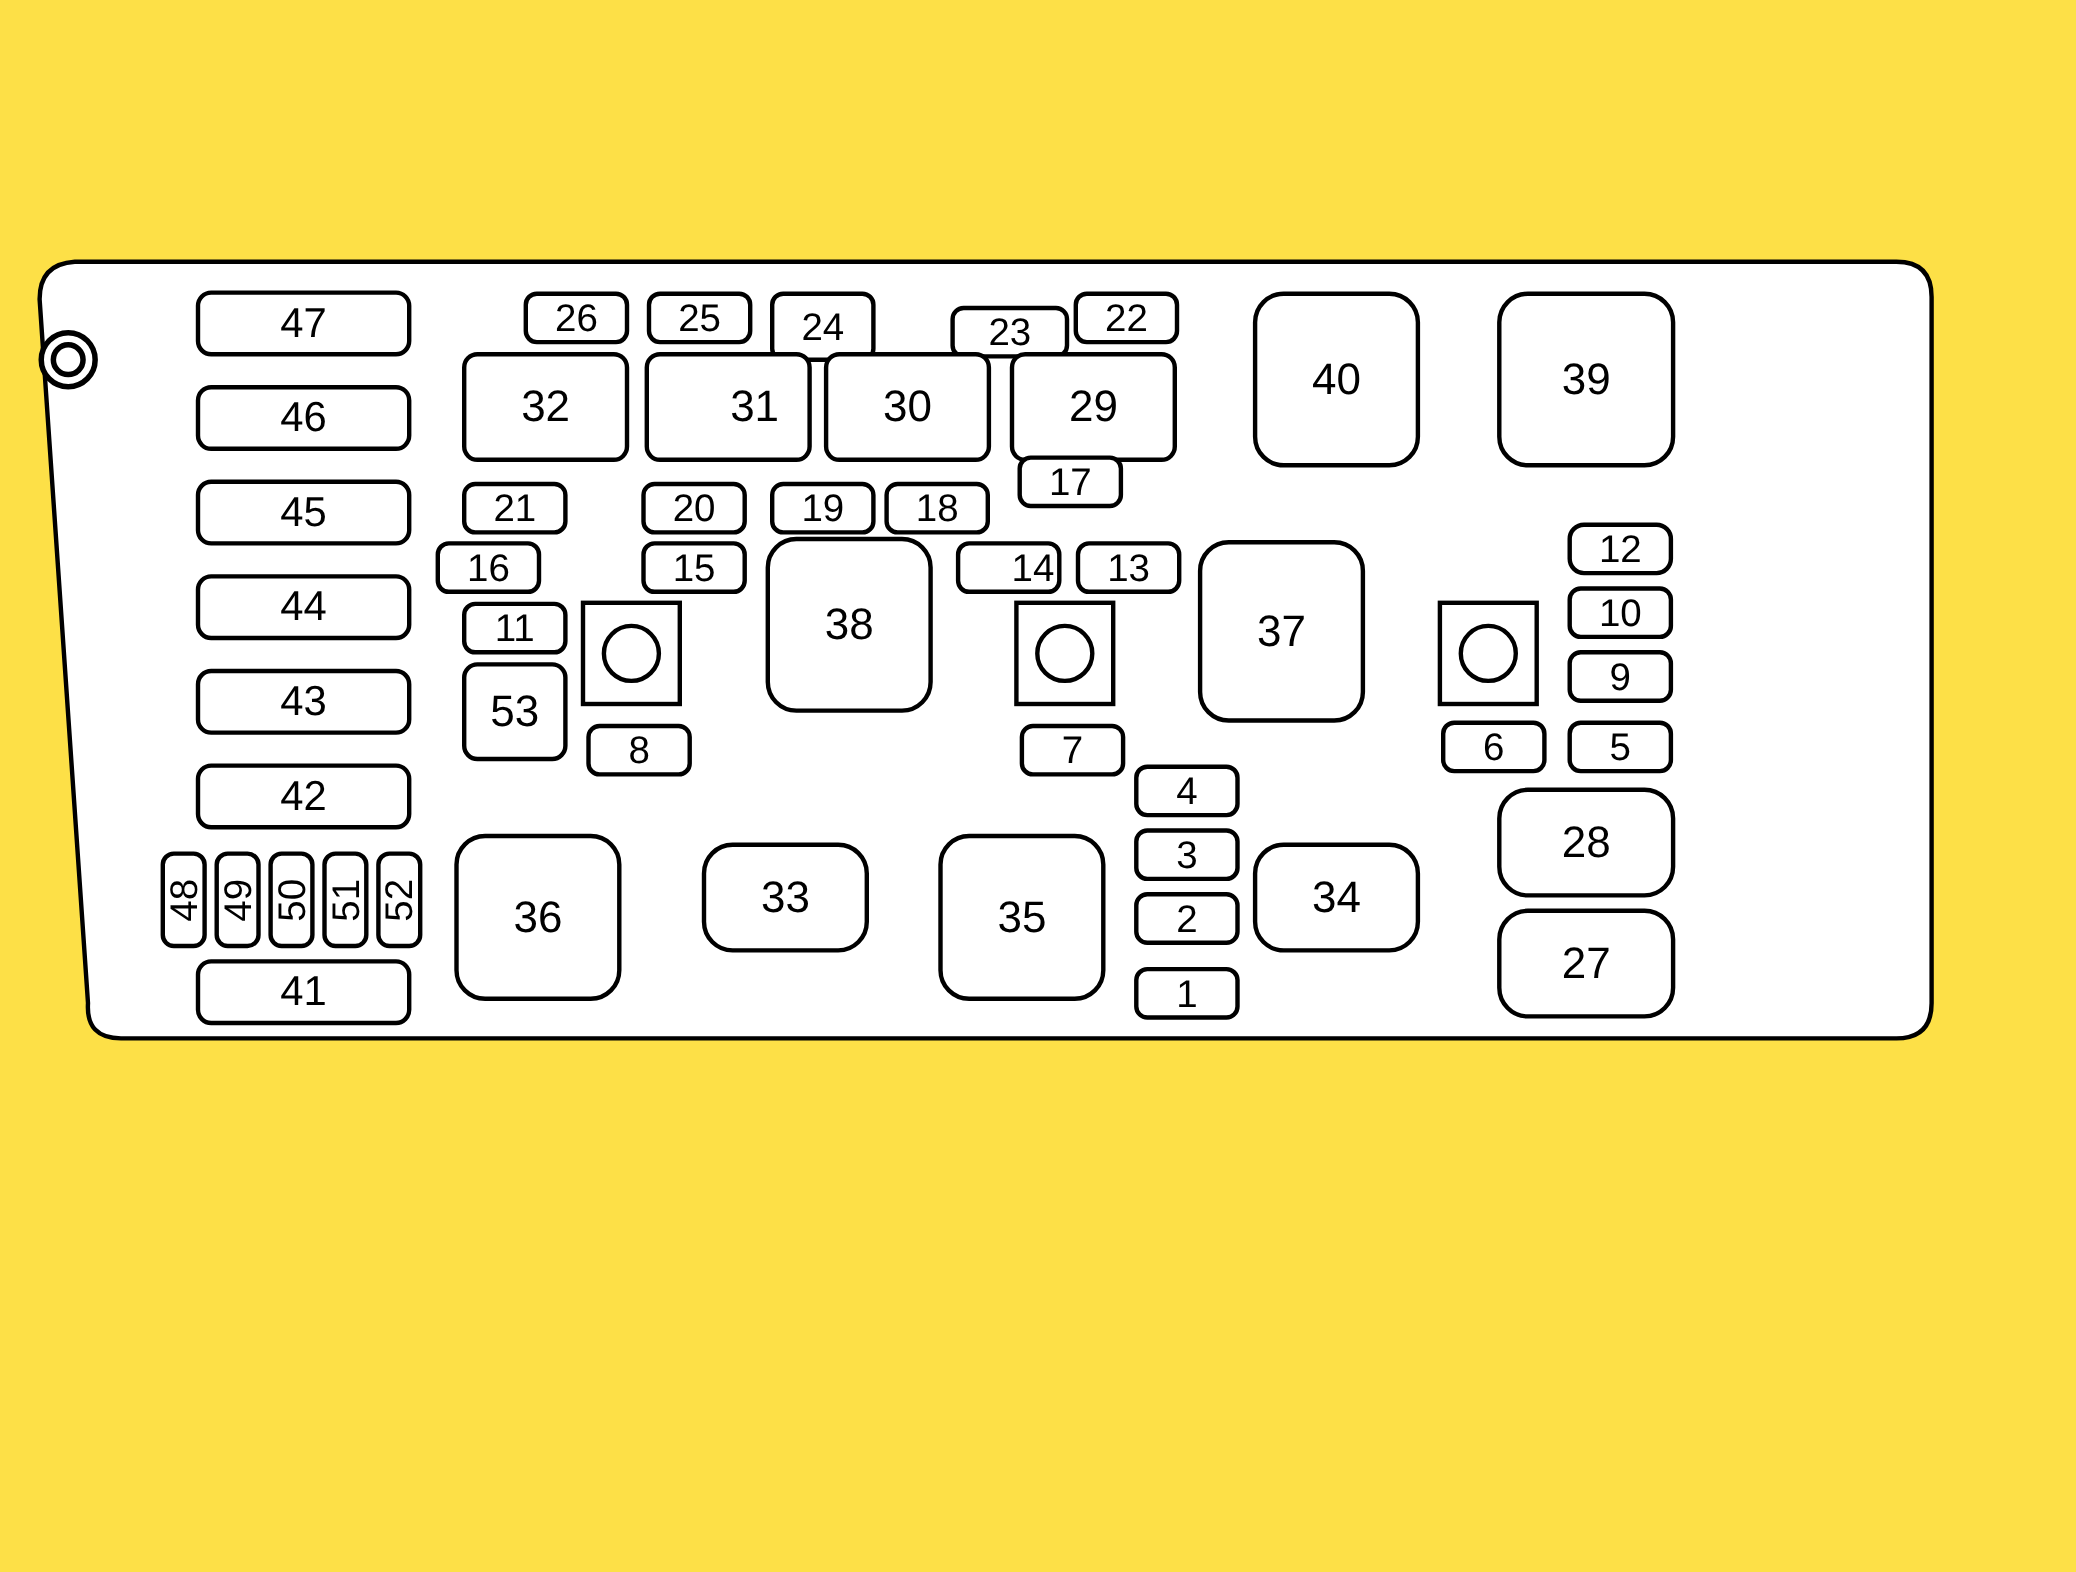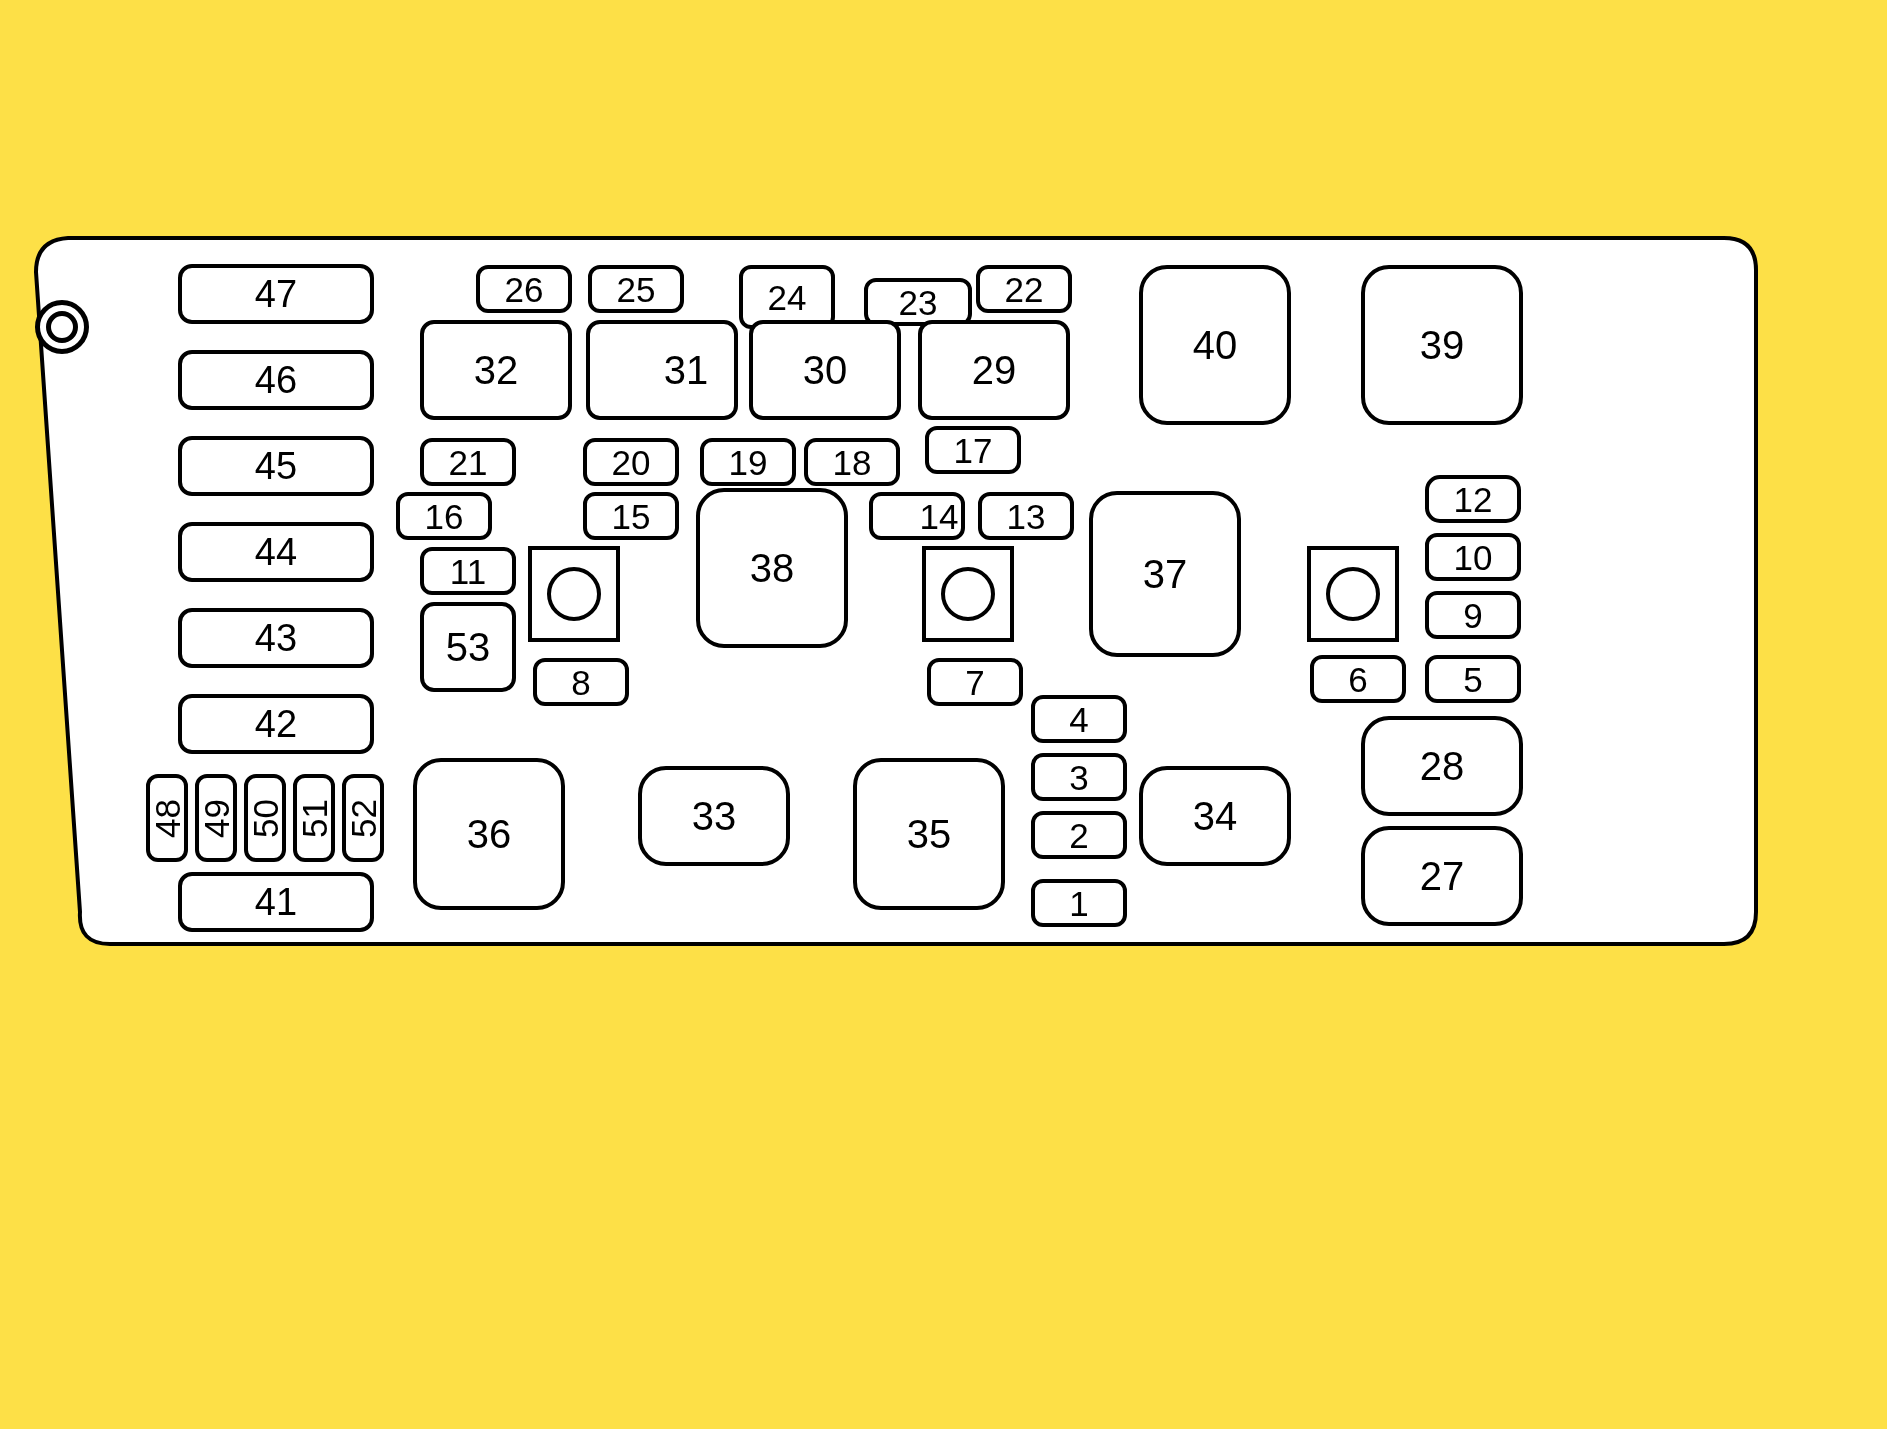--- a/index.html
+++ b/index.html
@@ -159,21 +159,21 @@
       </div>
       <div class="slot fuse-vert" style="left: 342px; top: 774px; width: 42px; height: 88px;">
         <span class="lbl">52</span>
       </div>
       <div class="slot fuse-small" style="left: 476px; top: 265px; width: 96px; height: 48px;">
         <span class="lbl">26</span>
       </div>
       <div class="slot fuse-small" style="left: 588px; top: 265px; width: 96px; height: 48px;">
         <span class="lbl">25</span>
       </div>
-      <div class="slot fuse-small" style="left: 739px; top: 265px; width: 96px; height: 64px;">
+      <div class="slot fuse-small" style="left: 700px; top: 265px; width: 96px; height: 64px;">
         <span class="lbl">24</span>
       </div>
       <div class="slot fuse-small" style="left: 864px; top: 278px; width: 108px; height: 48px;">
         <span class="lbl">23</span>
       </div>
       <div class="slot fuse-small" style="left: 976px; top: 265px; width: 96px; height: 48px;">
         <span class="lbl">22</span>
       </div>
       <div class="slot relay" style="left: 420px; top: 320px; width: 152px; height: 100px;">
         <span class="lbl">32</span>
@@ -192,21 +192,21 @@
       </div>
       <div class="slot fuse-small" style="left: 583px; top: 438px; width: 96px; height: 48px;">
         <span class="lbl">20</span>
       </div>
       <div class="slot fuse-small" style="left: 700px; top: 438px; width: 96px; height: 48px;">
         <span class="lbl">19</span>
       </div>
       <div class="slot fuse-small" style="left: 804px; top: 438px; width: 96px; height: 48px;">
         <span class="lbl">18</span>
       </div>
-      <div class="slot fuse-small" style="left: 925px; top: 426px; width: 96px; height: 48px;">
+      <div class="slot fuse-small" style="left: 925px; top: 414px; width: 96px; height: 48px;">
         <span class="lbl">17</span>
       </div>
       <div class="slot fuse-small" style="left: 396px; top: 492px; width: 96px; height: 48px;">
         <span class="lbl">16</span>
       </div>
       <div class="slot fuse-small" style="left: 583px; top: 492px; width: 96px; height: 48px;">
         <span class="lbl">15</span>
       </div>
       <div class="slot fuse-small" style="left: 869px; top: 492px; width: 96px; height: 48px; padding-left: 44px;">
         <span class="lbl">14</span>

